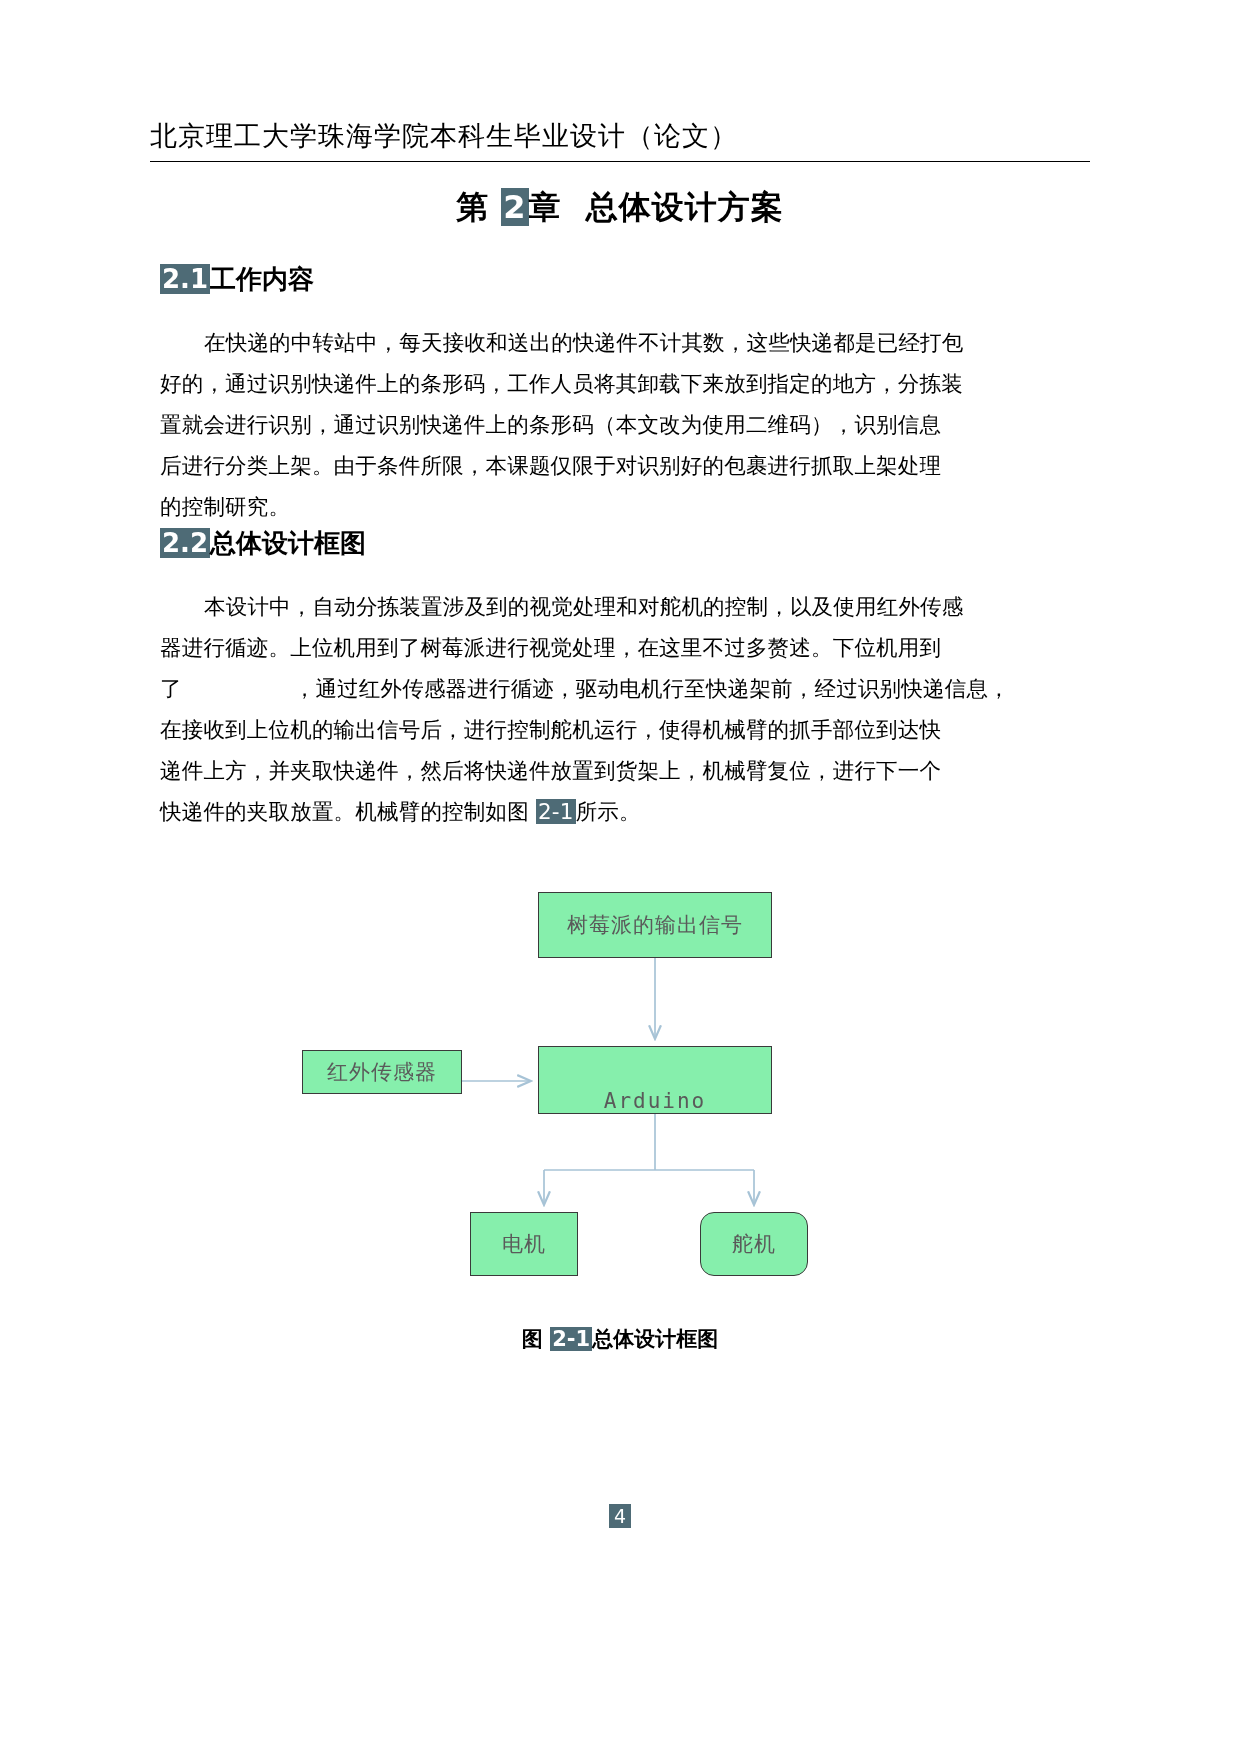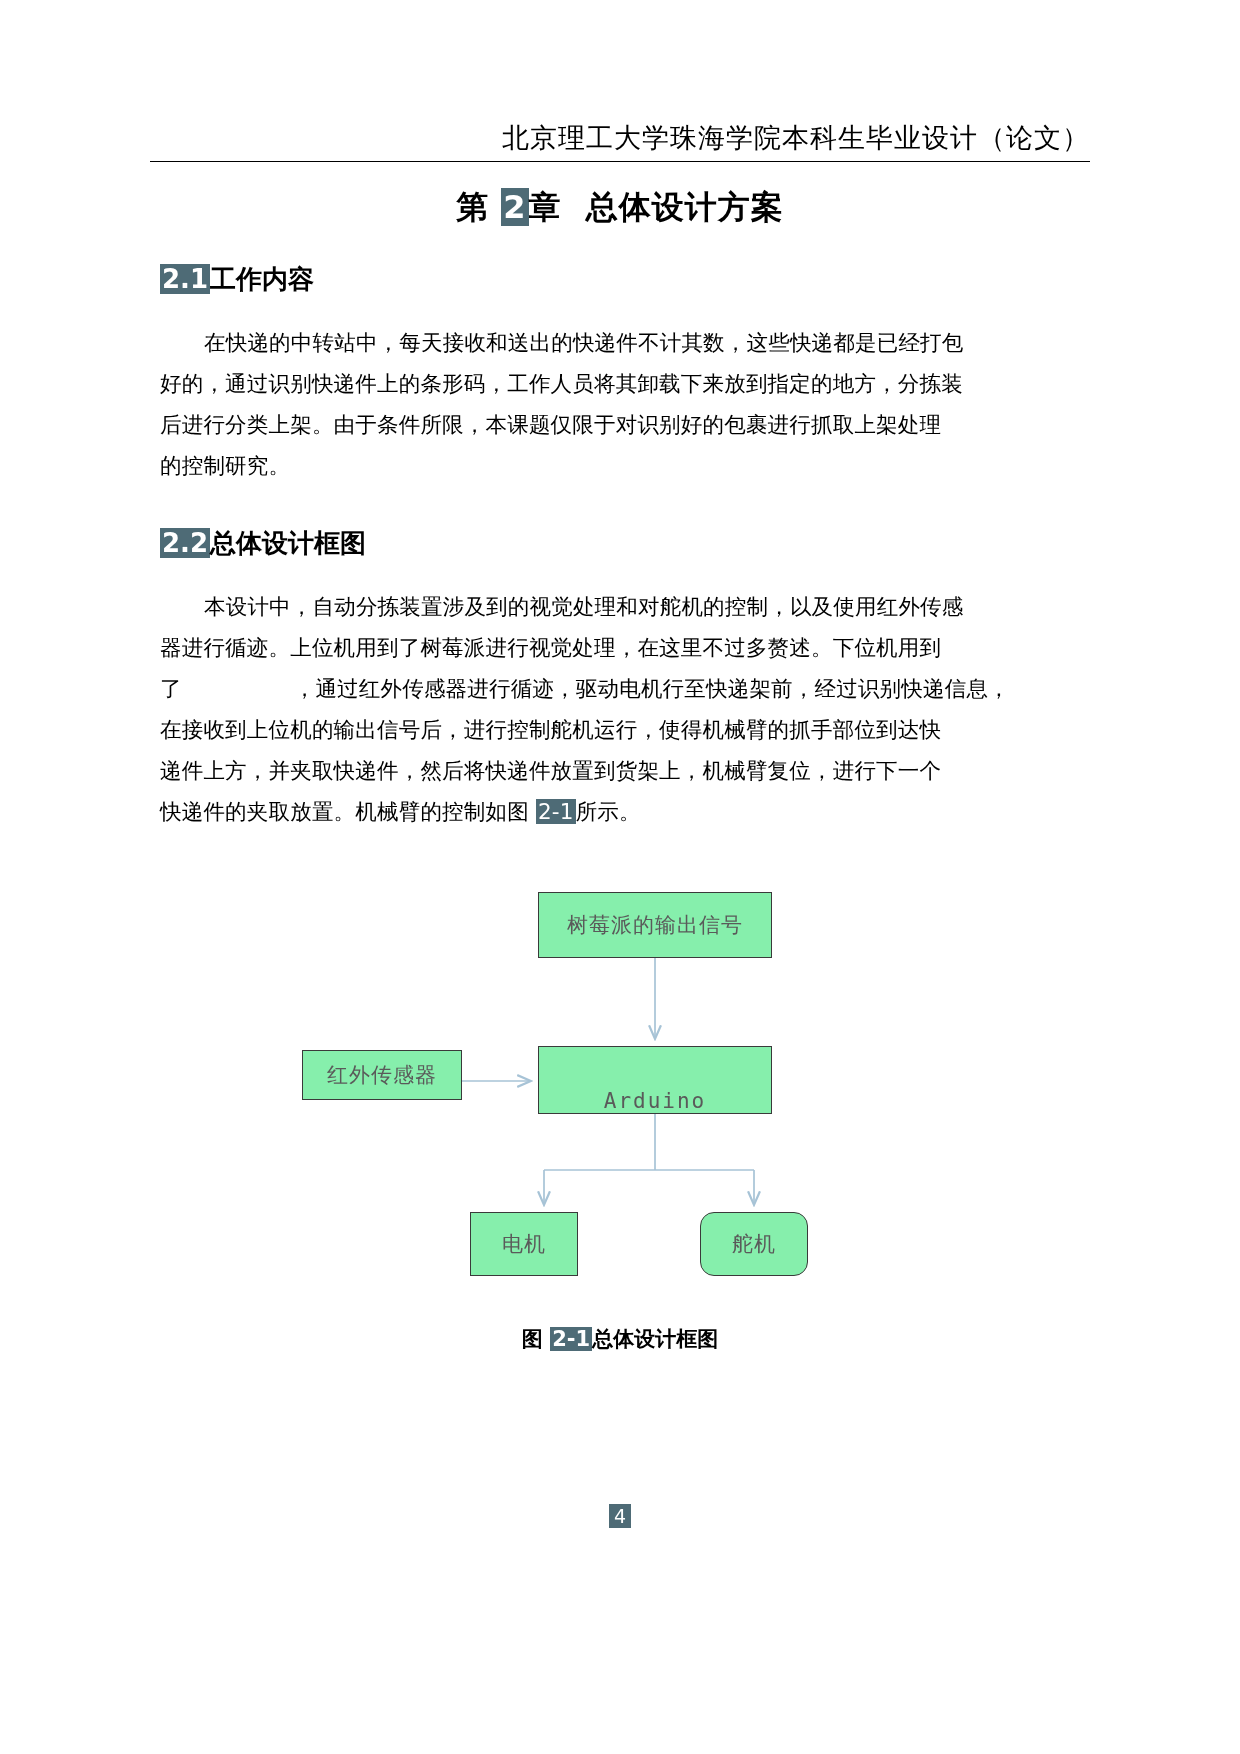--- a/index.html
+++ b/index.html
@@ -25,24 +25,24 @@
   }
 
   
   .header-block {
     position: absolute;
     left: 150px;
     top: 122px;
     width: 940px;
   }
   .header-title {
-    text-align: right;
+    text-align: left;
     font-size: 27px;
     letter-spacing: 1px;
-    font-family: Liberation Sans, sans-serif;
+    font-family: Liberation Mono, monospace;
     color: #000;
     line-height: 1.2;
     white-space: nowrap;
   }
   .header-rule {
     margin-top: 7px;
     border-top: 1.6px solid #000;
     width: 100%;
   }
 
@@ -124,21 +124,21 @@
     white-space: nowrap;
   }
   .fc-box.mono {
     font-family: "DejaVu Sans Mono", "Liberation Mono", monospace;
     font-size: 21px;
     letter-spacing: 2px;
   }
 
   
   #box-rpi      { left: 388px; top: 24px;  width: 234px; height: 66px; }
-  #box-ir       { left: 152px; top: 182px; width: 160px; height: 50px; }
+  #box-ir       { left: 152px; top: 182px; width: 160px; height: 44px; }
   #box-arduino  { left: 388px; top: 178px; width: 234px; height: 68px; align-items: flex-end; }
   #box-motor    { left: 320px; top: 344px; width: 108px; height: 64px; }
   #box-servo    { left: 550px; top: 344px; width: 108px; height: 64px; border-radius: 14px; }
 
   .fc-svg {
     position: absolute;
     left: 0; top: 0;
     width: 940px;
     height: 470px;
     overflow: visible;
@@ -183,20 +183,21 @@
     <span>第</span><span>&nbsp;</span><span class="field">2</span><span>章</span><span>&nbsp;&nbsp;</span><span>总体设计方案</span>
   </div>
 
   <div class="section-heading" id="sec-2-1">
     <span class="field">2.1</span><span>工作内容</span>
   </div>
 
   <div class="body-para" id="para-1">
     <div class="body-line indent">在快递的中转站中，每天接收和送出的快递件不计其数，这些快递都是已经打包</div>
     <div class="body-line">好的，通过识别快递件上的条形码，工作人员将其卸载下来放到指定的地方，分拣装</div>
+    <div class="body-line">置就会进行识别，通过识别快递件上的条形码（本文改为使用二维码），识别信息</div>
     <div class="body-line">后进行分类上架。由于条件所限，本课题仅限于对识别好的包裹进行抓取上架处理</div>
     <div class="body-line">的控制研究。</div>
   </div>
 
   <div class="section-heading" id="sec-2-2">
     <span class="field">2.2</span><span>总体设计框图</span>
   </div>
 
   <div class="body-para" id="para-2">
     <div class="body-line indent">本设计中，自动分拣装置涉及到的视觉处理和对舵机的控制，以及使用红外传感</div>

